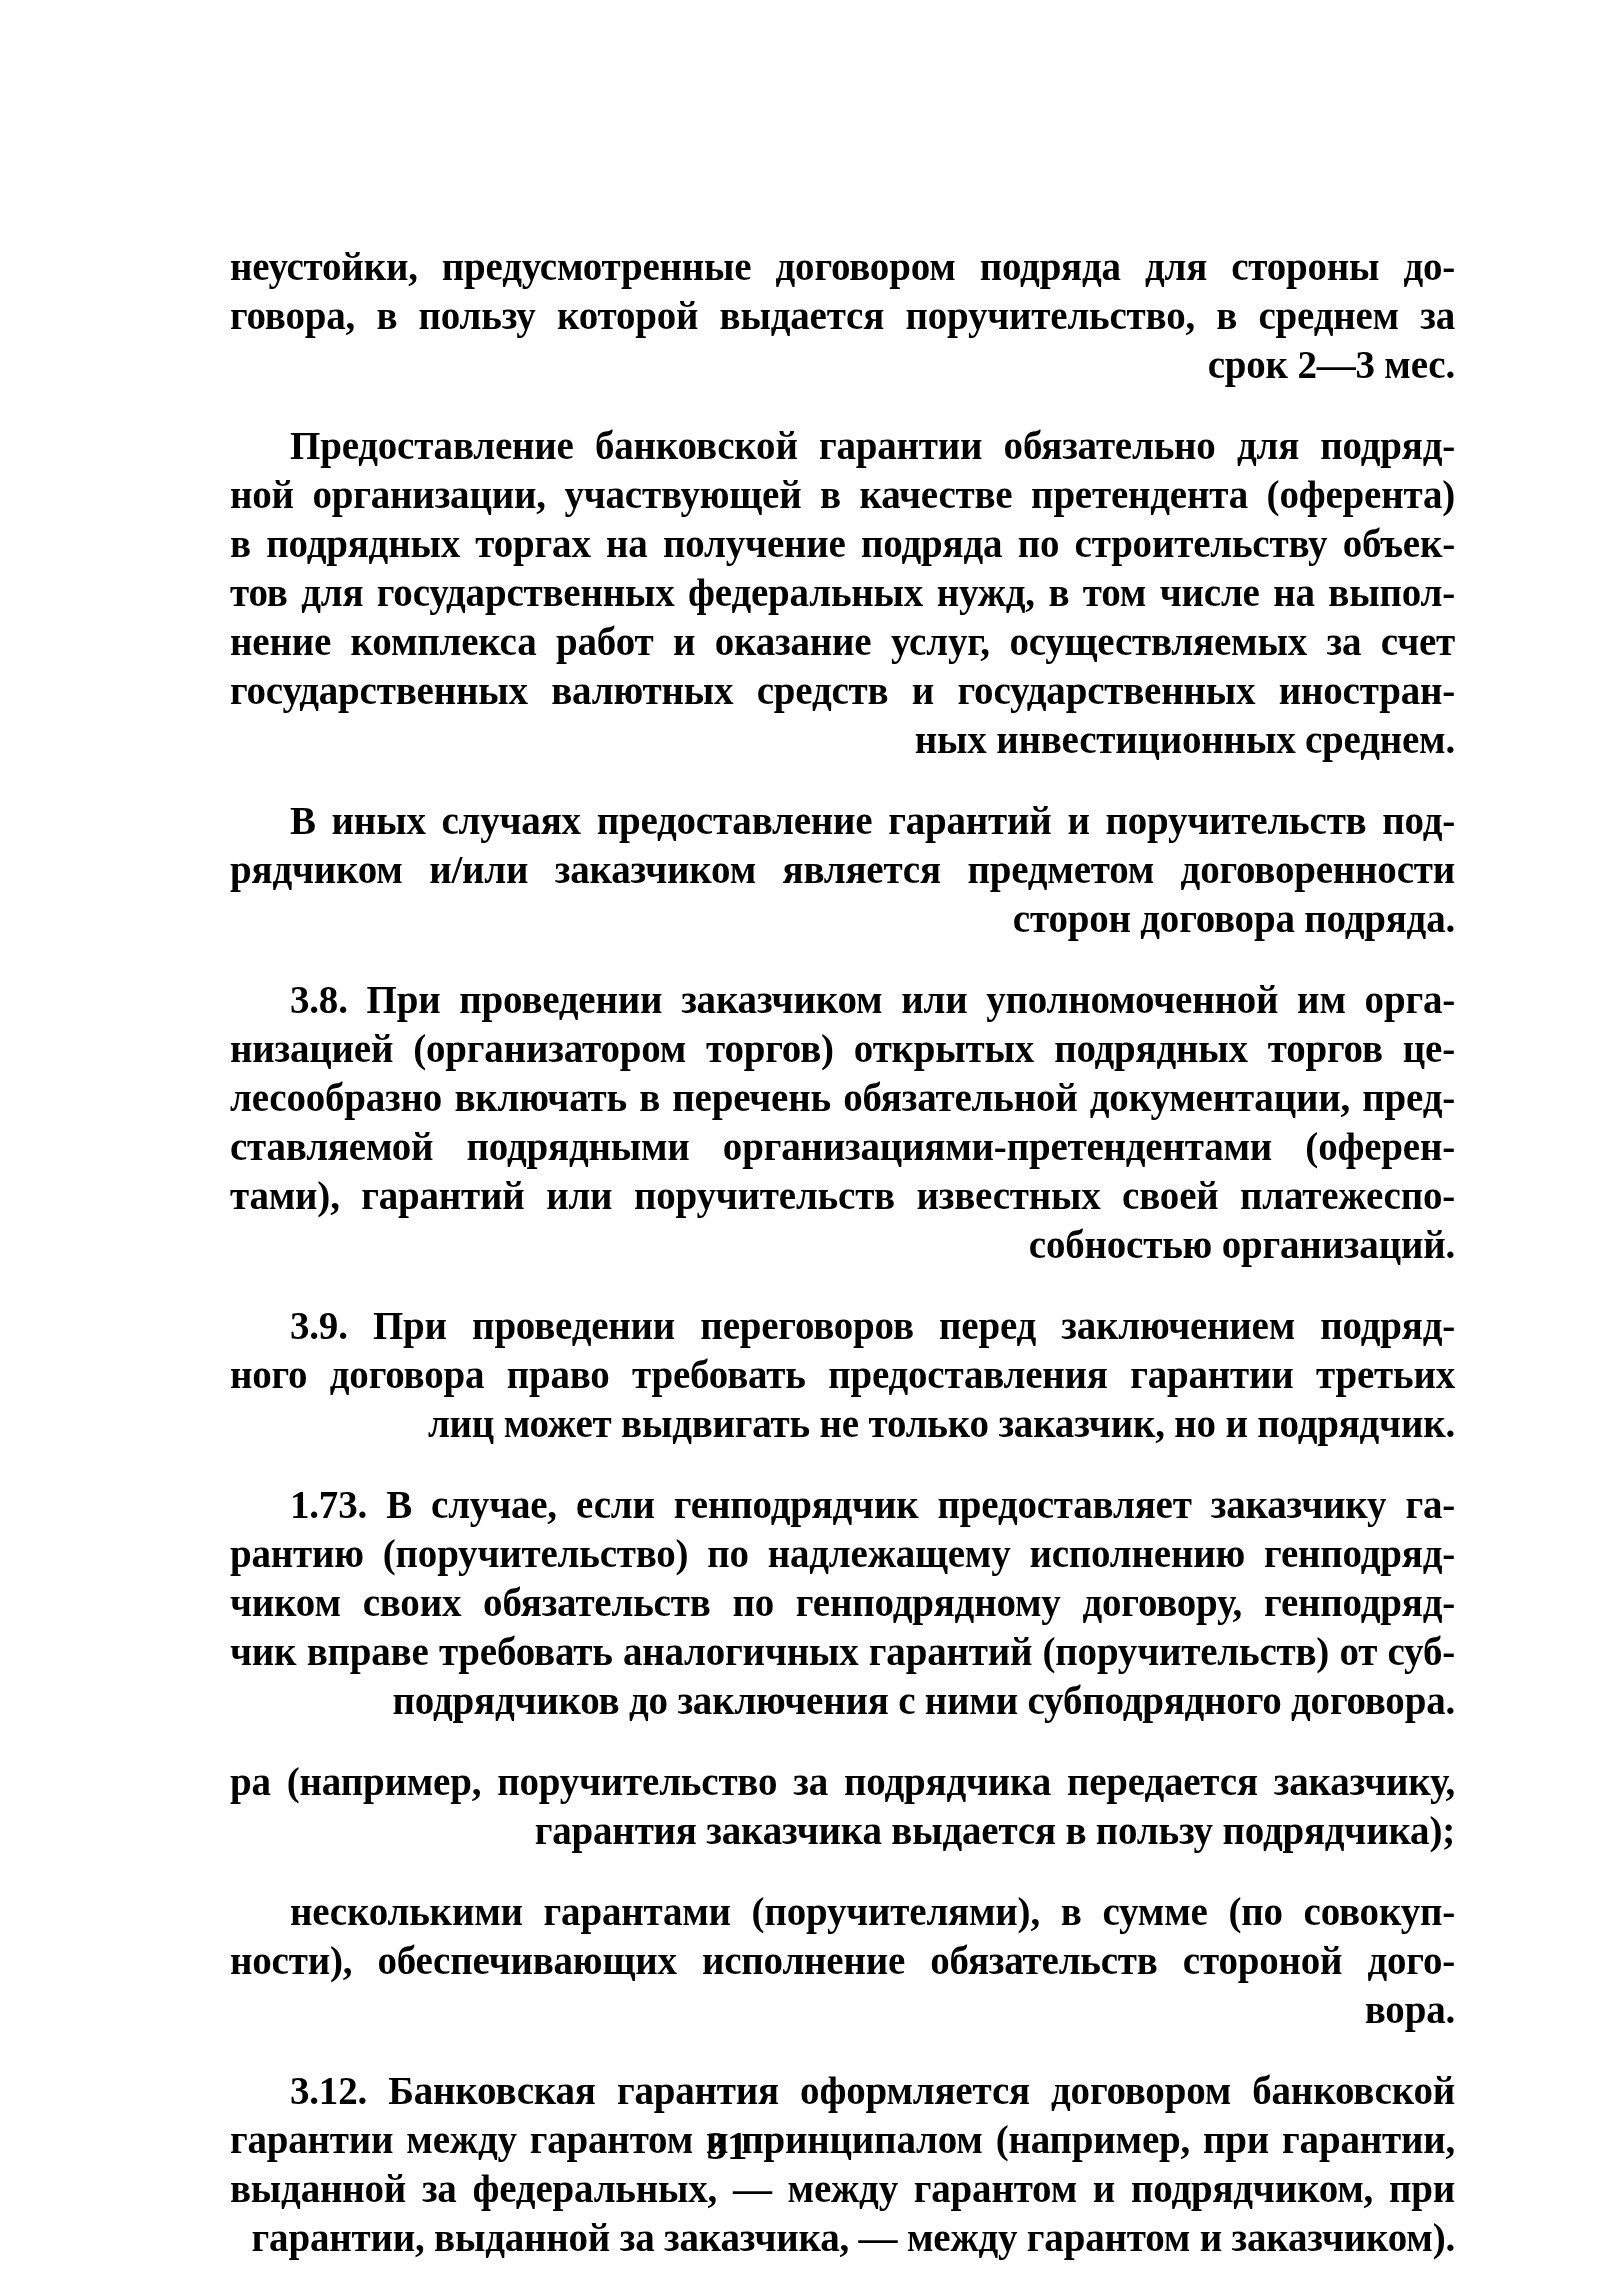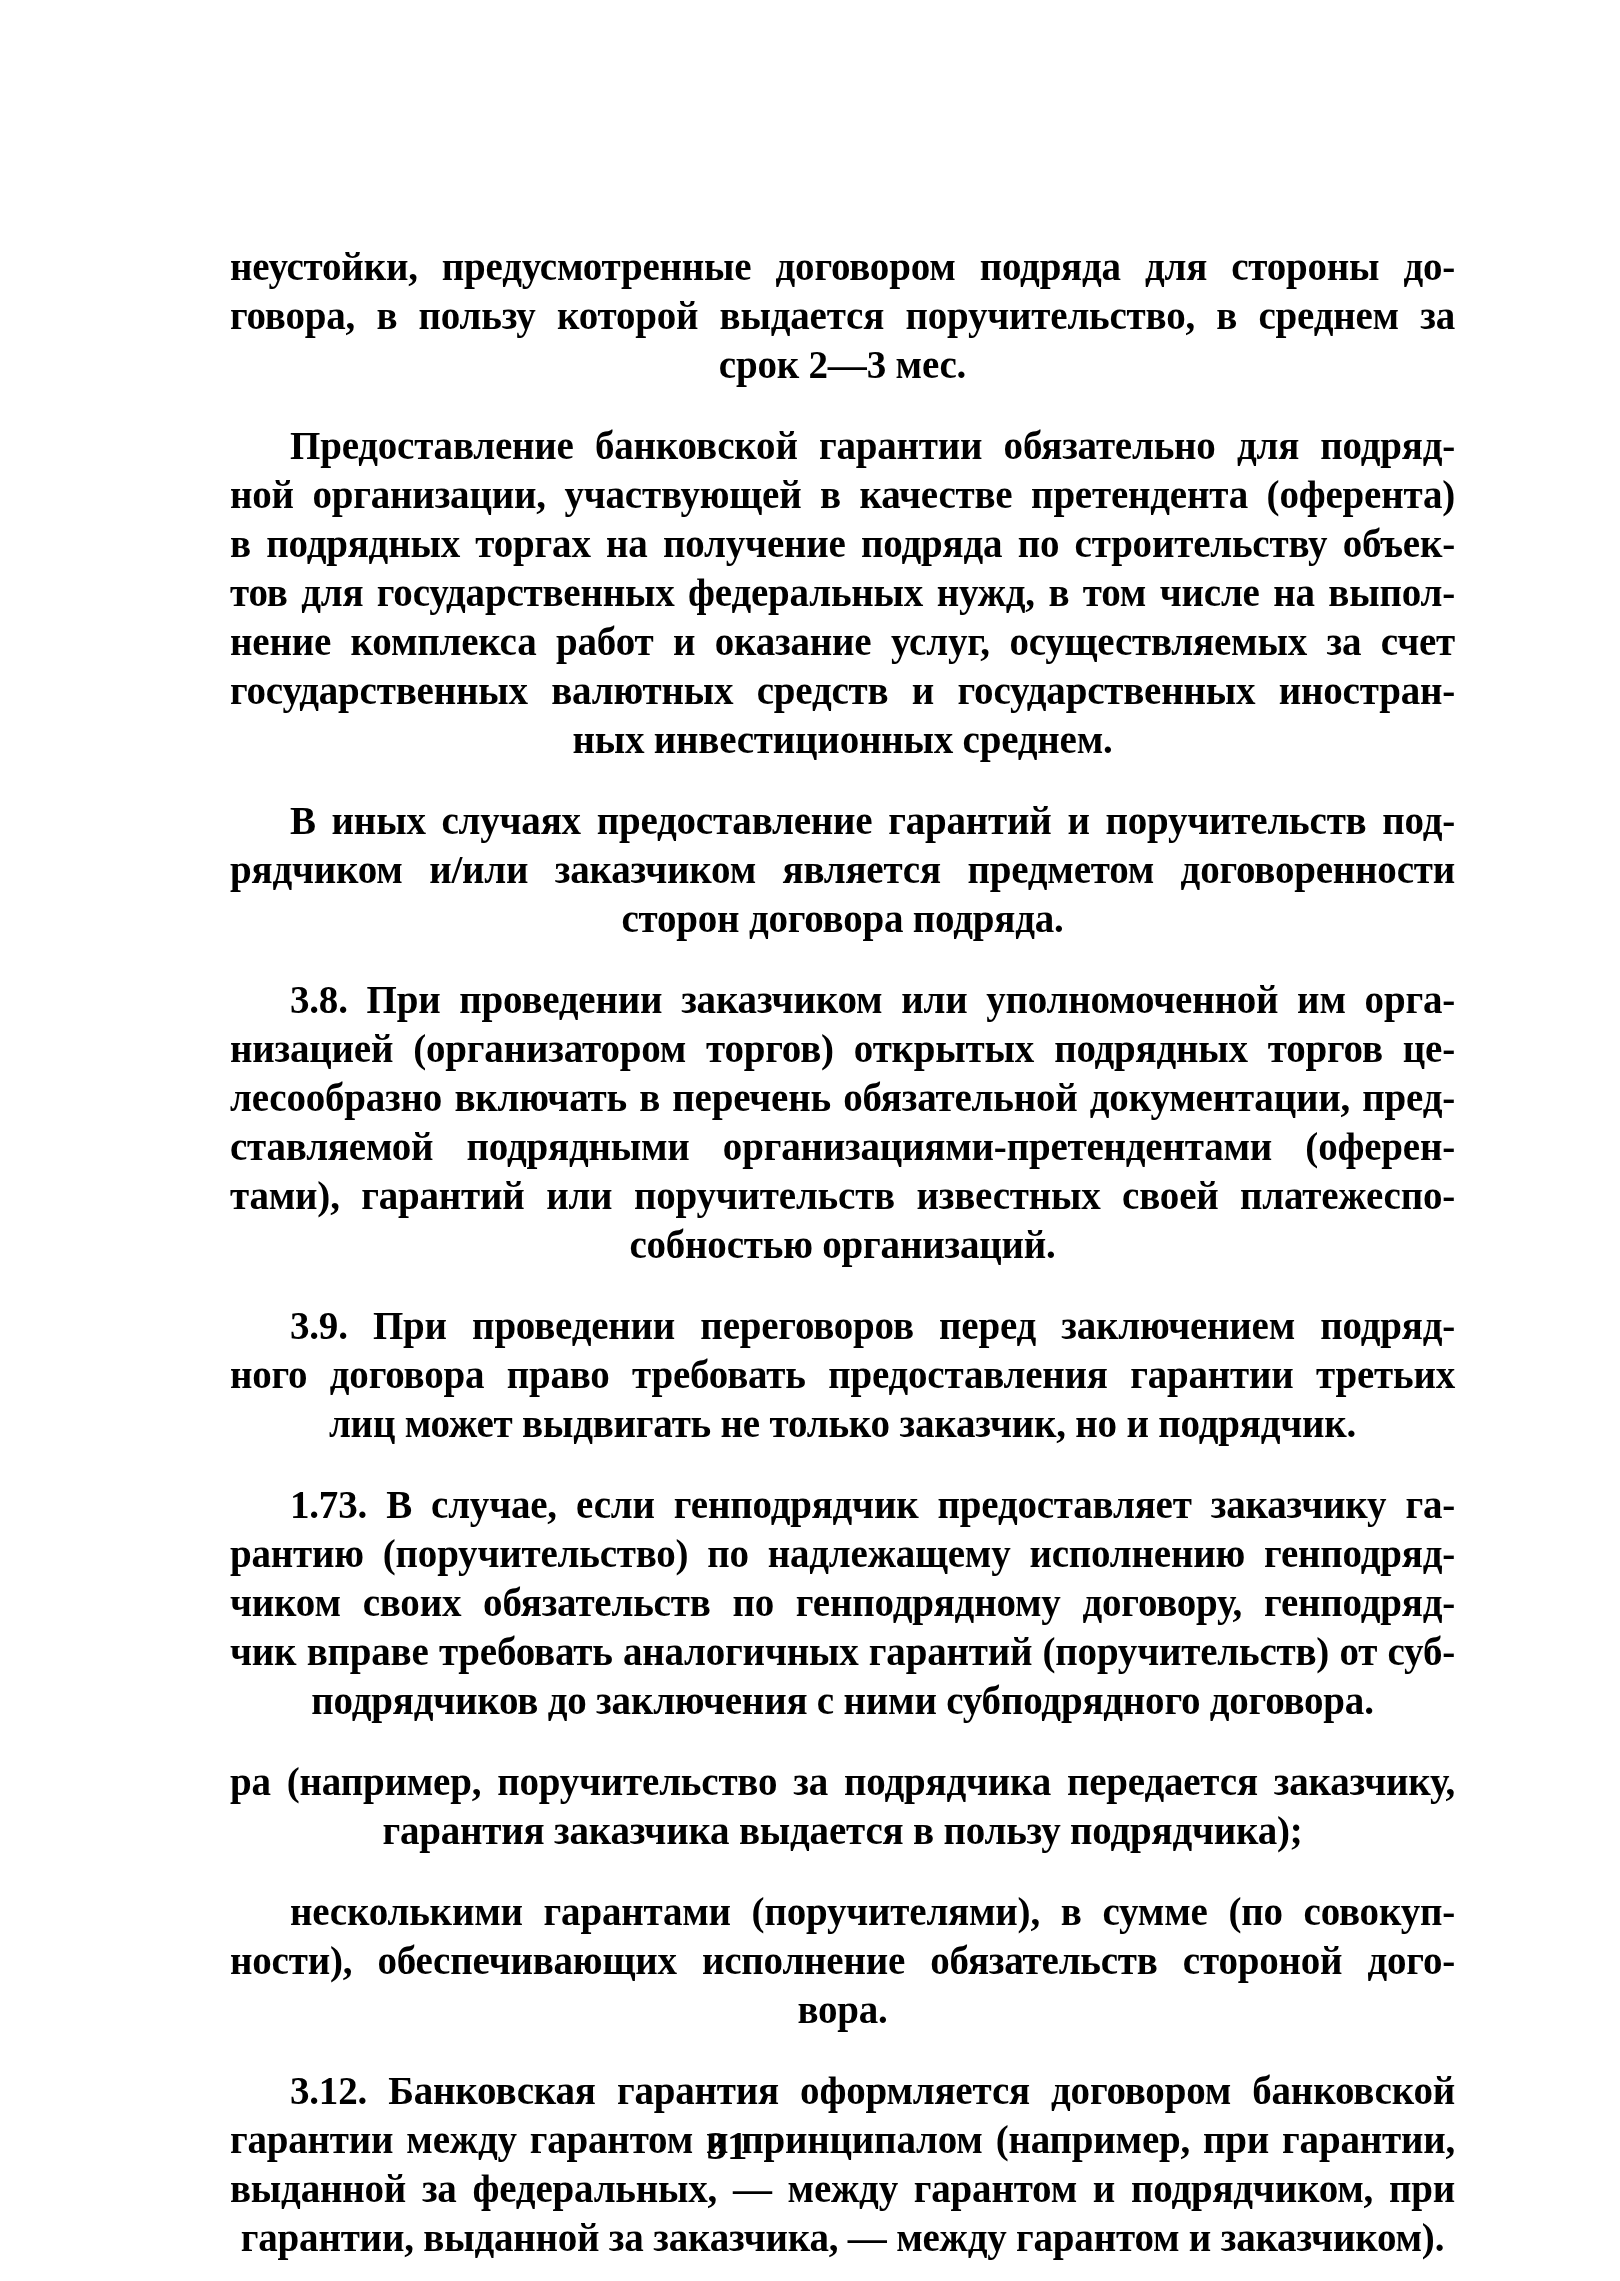--- a/index.html
+++ b/index.html
@@ -24,21 +24,21 @@
     width: 1321px;
     font-size: 39px;
     font-weight: 700;
     letter-spacing: -0.2px;
     line-height: 49px;
   }
   .paragraph { display: block; }
   .line {
     display: block;
     height: 49px;
-    text-align: center;
+    text-align: right;
     white-space: normal;
   }
   .line.just {
     text-align: justify;
     text-align-last: justify;
     text-justify: inter-word;
   }
   .line.indent { text-indent: 60px; }
   .page-number {
     position: absolute;

